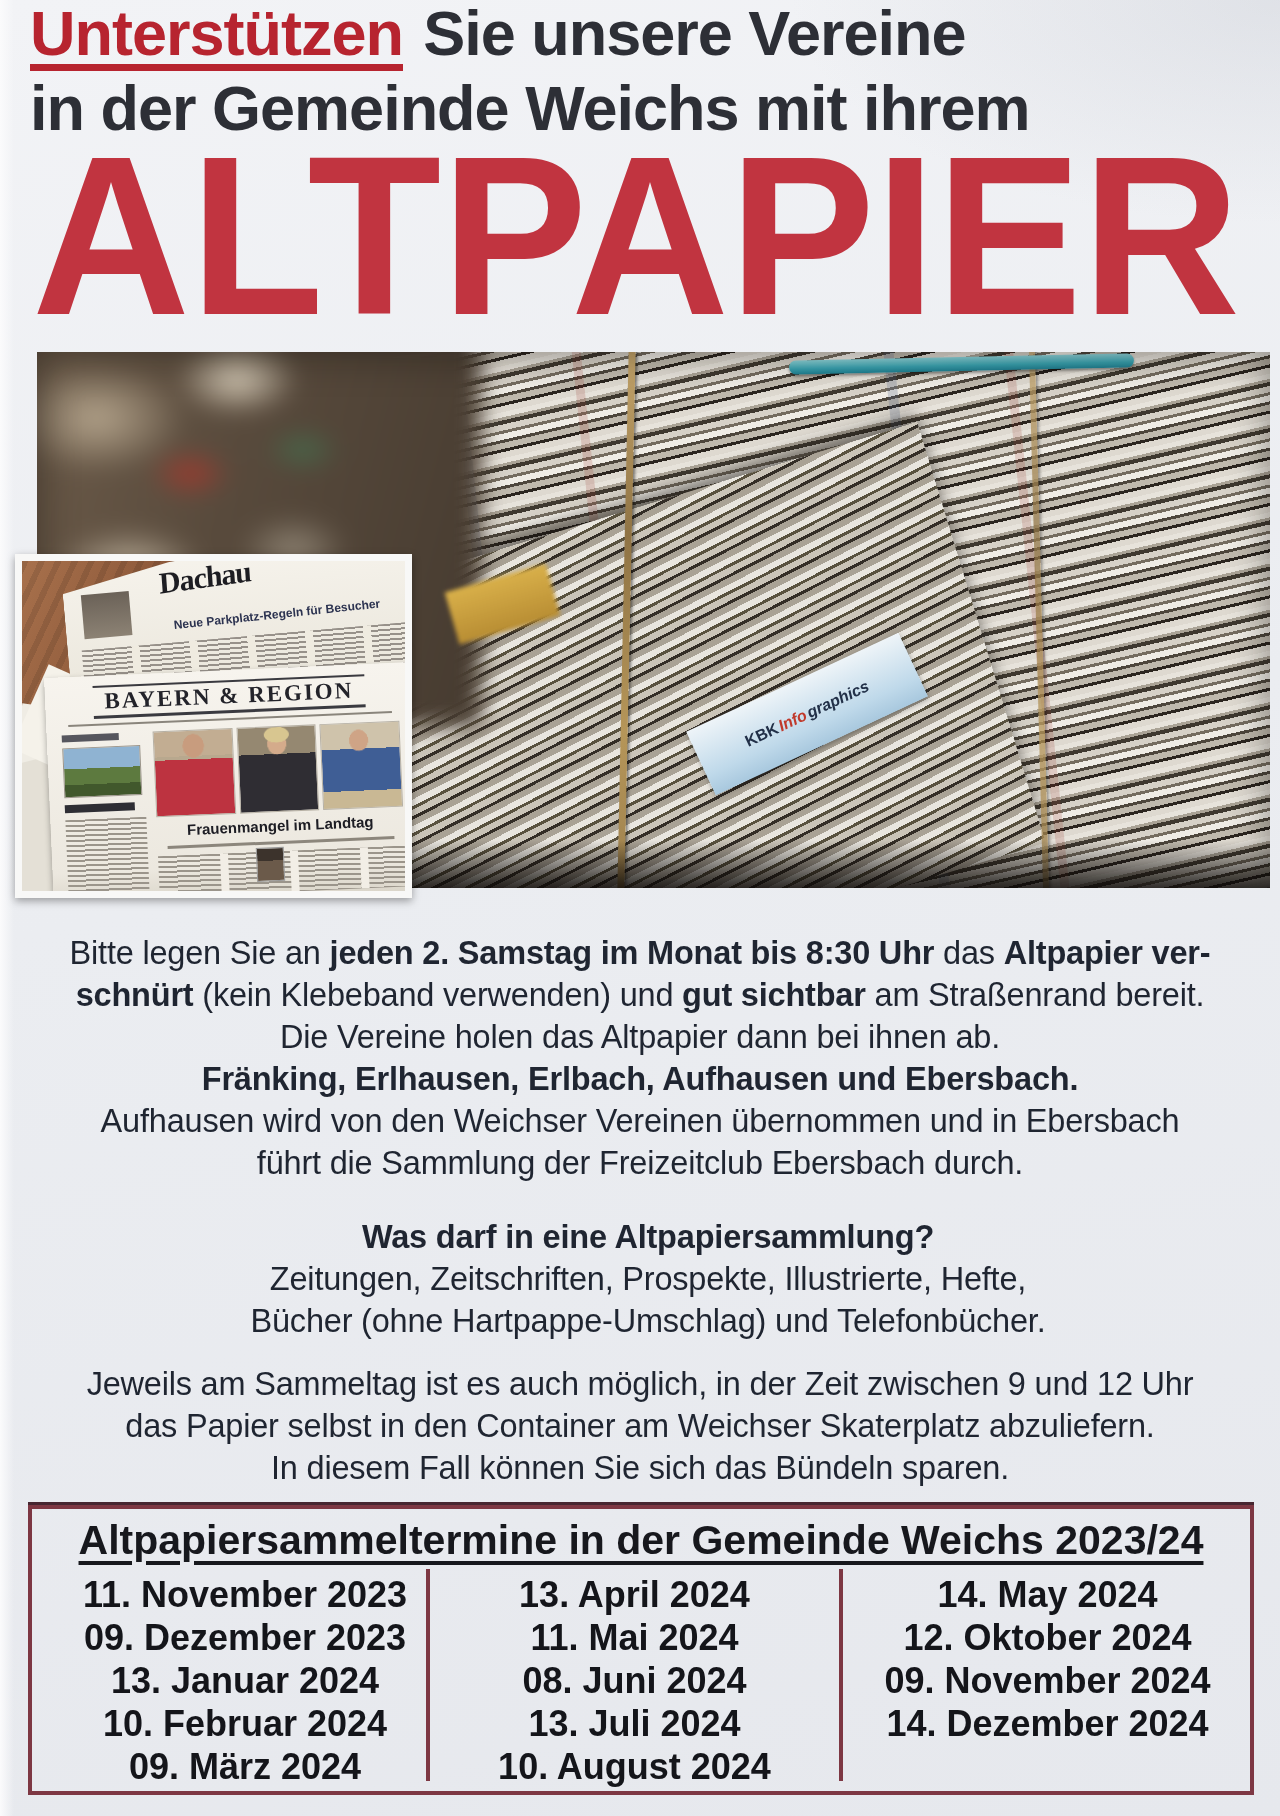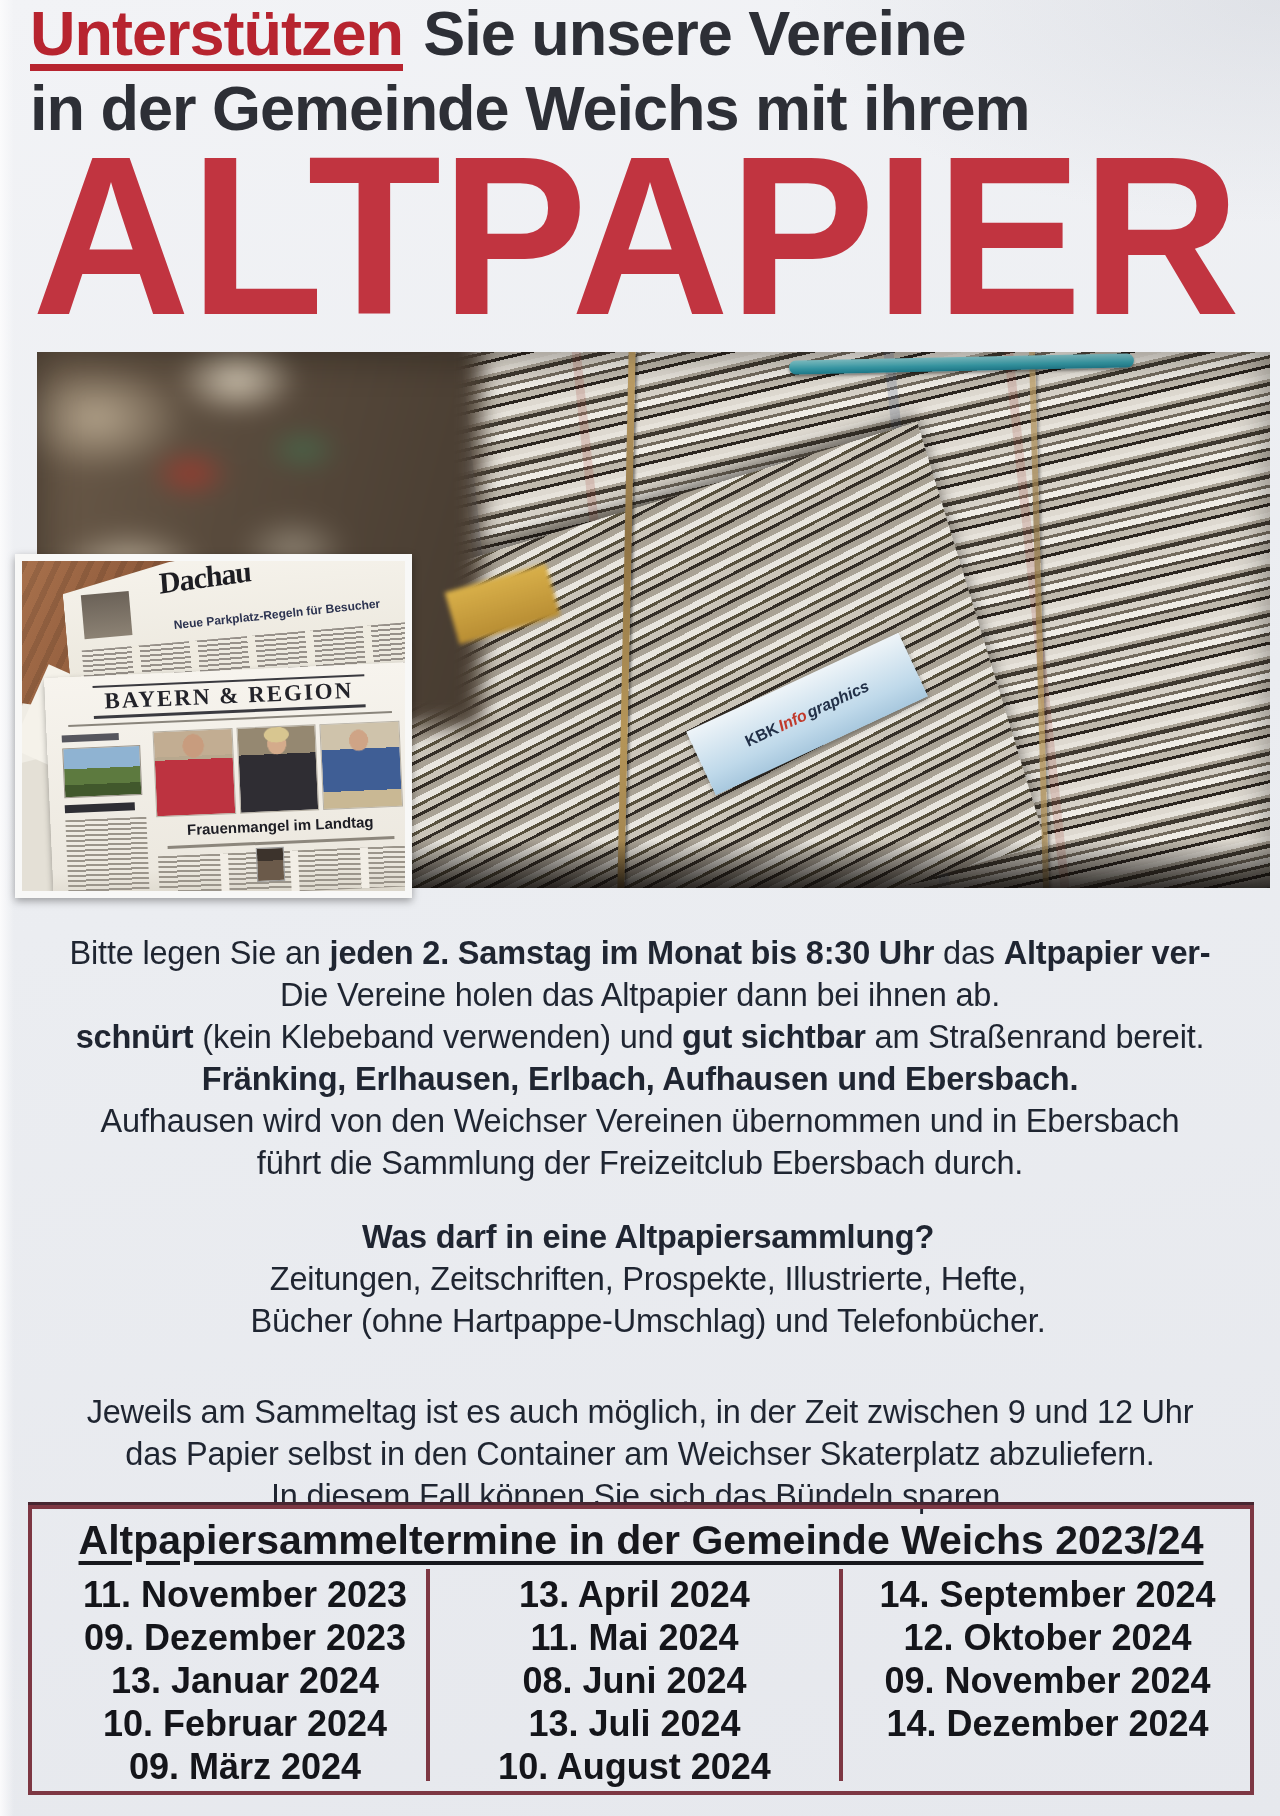--- a/index.html
+++ b/index.html
@@ -109,21 +109,21 @@
     background:
       repeating-linear-gradient(90deg,rgba(242,238,230,0) 0 62px,#f2eee6 62px 70px),
       repeating-linear-gradient(180deg,#9b958b 0 2px,rgba(0,0,0,0) 2px 5px);}
   .n2-portrait{position:absolute;left:56%;top:73%;width:26px;height:32px;border:1px solid #999;
     background:linear-gradient(180deg,#3c332c 0 38%,#6b5a4a 38%);}
 
   
   .para{position:absolute;left:0;width:1280px;text-align:center;color:#1f2531;}
   .ln{font-size:32.5px;line-height:42px;height:42px;white-space:nowrap;letter-spacing:-.2px;}
   .b{font-weight:bold;}
-  .p1{top:932px;} .p2{top:1216px;padding-left:8px;} .p3{top:1363px;margin-top:28px;}
+  .p1{top:932px;} .p2{top:1216px;padding-left:8px;} .p3{top:1363px;}
 
   
   .sched{position:absolute;left:28px;top:1505px;width:1226px;height:290px;box-sizing:border-box;
     border:4px solid #7d3743;}
   .sched::before{content:'';position:absolute;left:-4px;right:-4px;top:-7px;height:3px;background:#472631;}
   .s-title{position:absolute;top:8px;left:0;width:100%;text-align:center;font-size:41px;font-weight:bold;color:#17181d;
     text-decoration:underline;text-decoration-thickness:4px;text-underline-offset:7px;white-space:nowrap;}
   .s-col{position:absolute;top:64px;text-align:center;color:#14151a;}
   .s-c1{left:0;width:426px;} .s-c2{left:398px;width:409px;} .s-c3{left:813px;width:405px;}
   .s-date{font-size:36px;font-weight:bold;height:43px;line-height:43px;white-space:nowrap;}
@@ -195,22 +195,22 @@
         <div class="n2-deck"></div>
         <div class="n2-body"></div>
         <div class="n2-portrait"></div>
       </div>
     </div>
   </div>
 
   <main>
     <div class="para p1">
       <div class="ln"><span>Bitte legen Sie an </span><span class="b">jeden 2. Samstag im Monat bis 8:30 Uhr</span><span> das </span><span class="b">Altpapier ver-</span></div>
+      <div class="ln"><span class="b">schnürt</span><span> (kein Klebeband verwenden) und </span><span class="b">gut sichtbar</span><span> am Straßenrand bereit.</span></div>
       <div class="ln">Die Vereine holen das Altpapier dann bei ihnen ab.</div>
-      <div class="ln"><span class="b">schnürt</span><span> (kein Klebeband verwenden) und </span><span class="b">gut sichtbar</span><span> am Straßenrand bereit.</span></div>
       <div class="ln b">Fränking, Erlhausen, Erlbach, Aufhausen und Ebersbach.</div>
       <div class="ln">Aufhausen wird von den Weichser Vereinen übernommen und in Ebersbach</div>
       <div class="ln">führt die Sammlung der Freizeitclub Ebersbach durch.</div>
     </div>
 
     <div class="para p2">
       <div class="ln b">Was darf in eine Altpapiersammlung?</div>
       <div class="ln">Zeitungen, Zeitschriften, Prospekte, Illustrierte, Hefte,</div>
       <div class="ln">Bücher (ohne Hartpappe-Umschlag) und Telefonbücher.</div>
     </div>
@@ -234,20 +234,20 @@
       <div class="s-date">09. März 2024</div>
     </div>
     <div class="s-col s-c2">
       <div class="s-date">13. April 2024</div>
       <div class="s-date">11. Mai 2024</div>
       <div class="s-date">08. Juni 2024</div>
       <div class="s-date">13. Juli 2024</div>
       <div class="s-date">10. August 2024</div>
     </div>
     <div class="s-col s-c3">
-      <div class="s-date">14. September 2024</div>
+      <div class="s-date">14. May 2024</div>
       <div class="s-date">12. Oktober 2024</div>
       <div class="s-date">09. November 2024</div>
       <div class="s-date">14. Dezember 2024</div>
     </div>
   </section>
 
 </div>
 
 </body></html>

